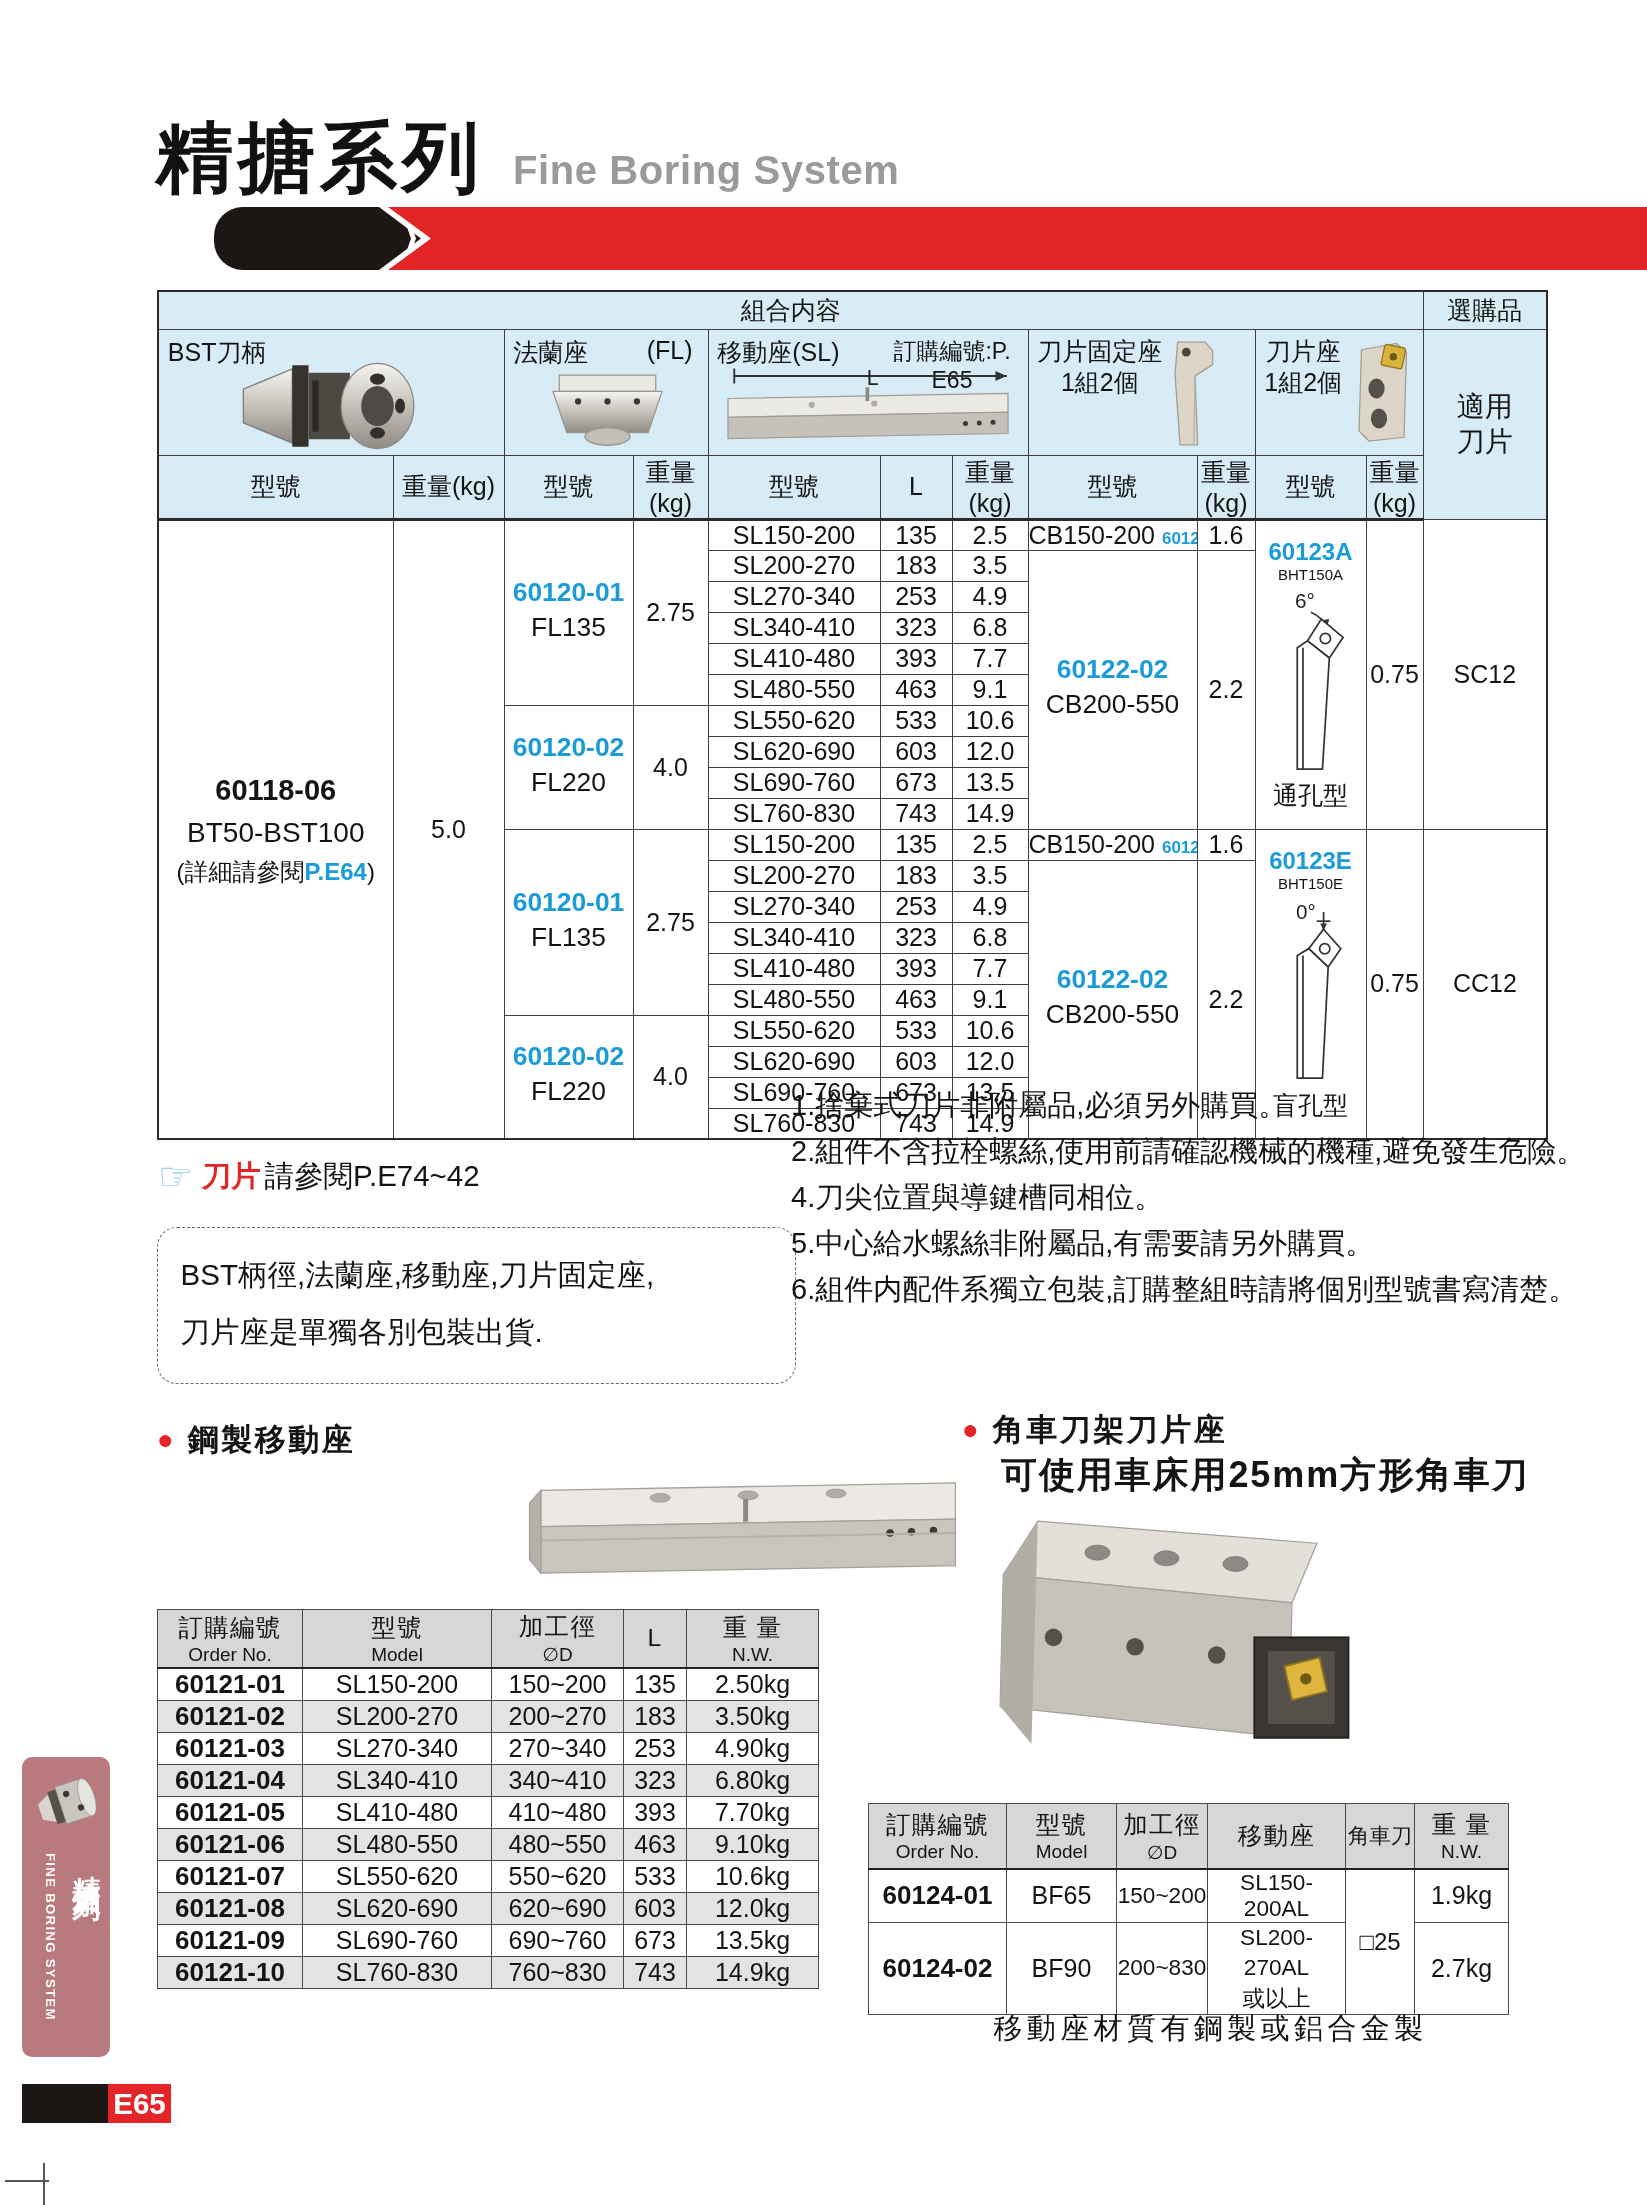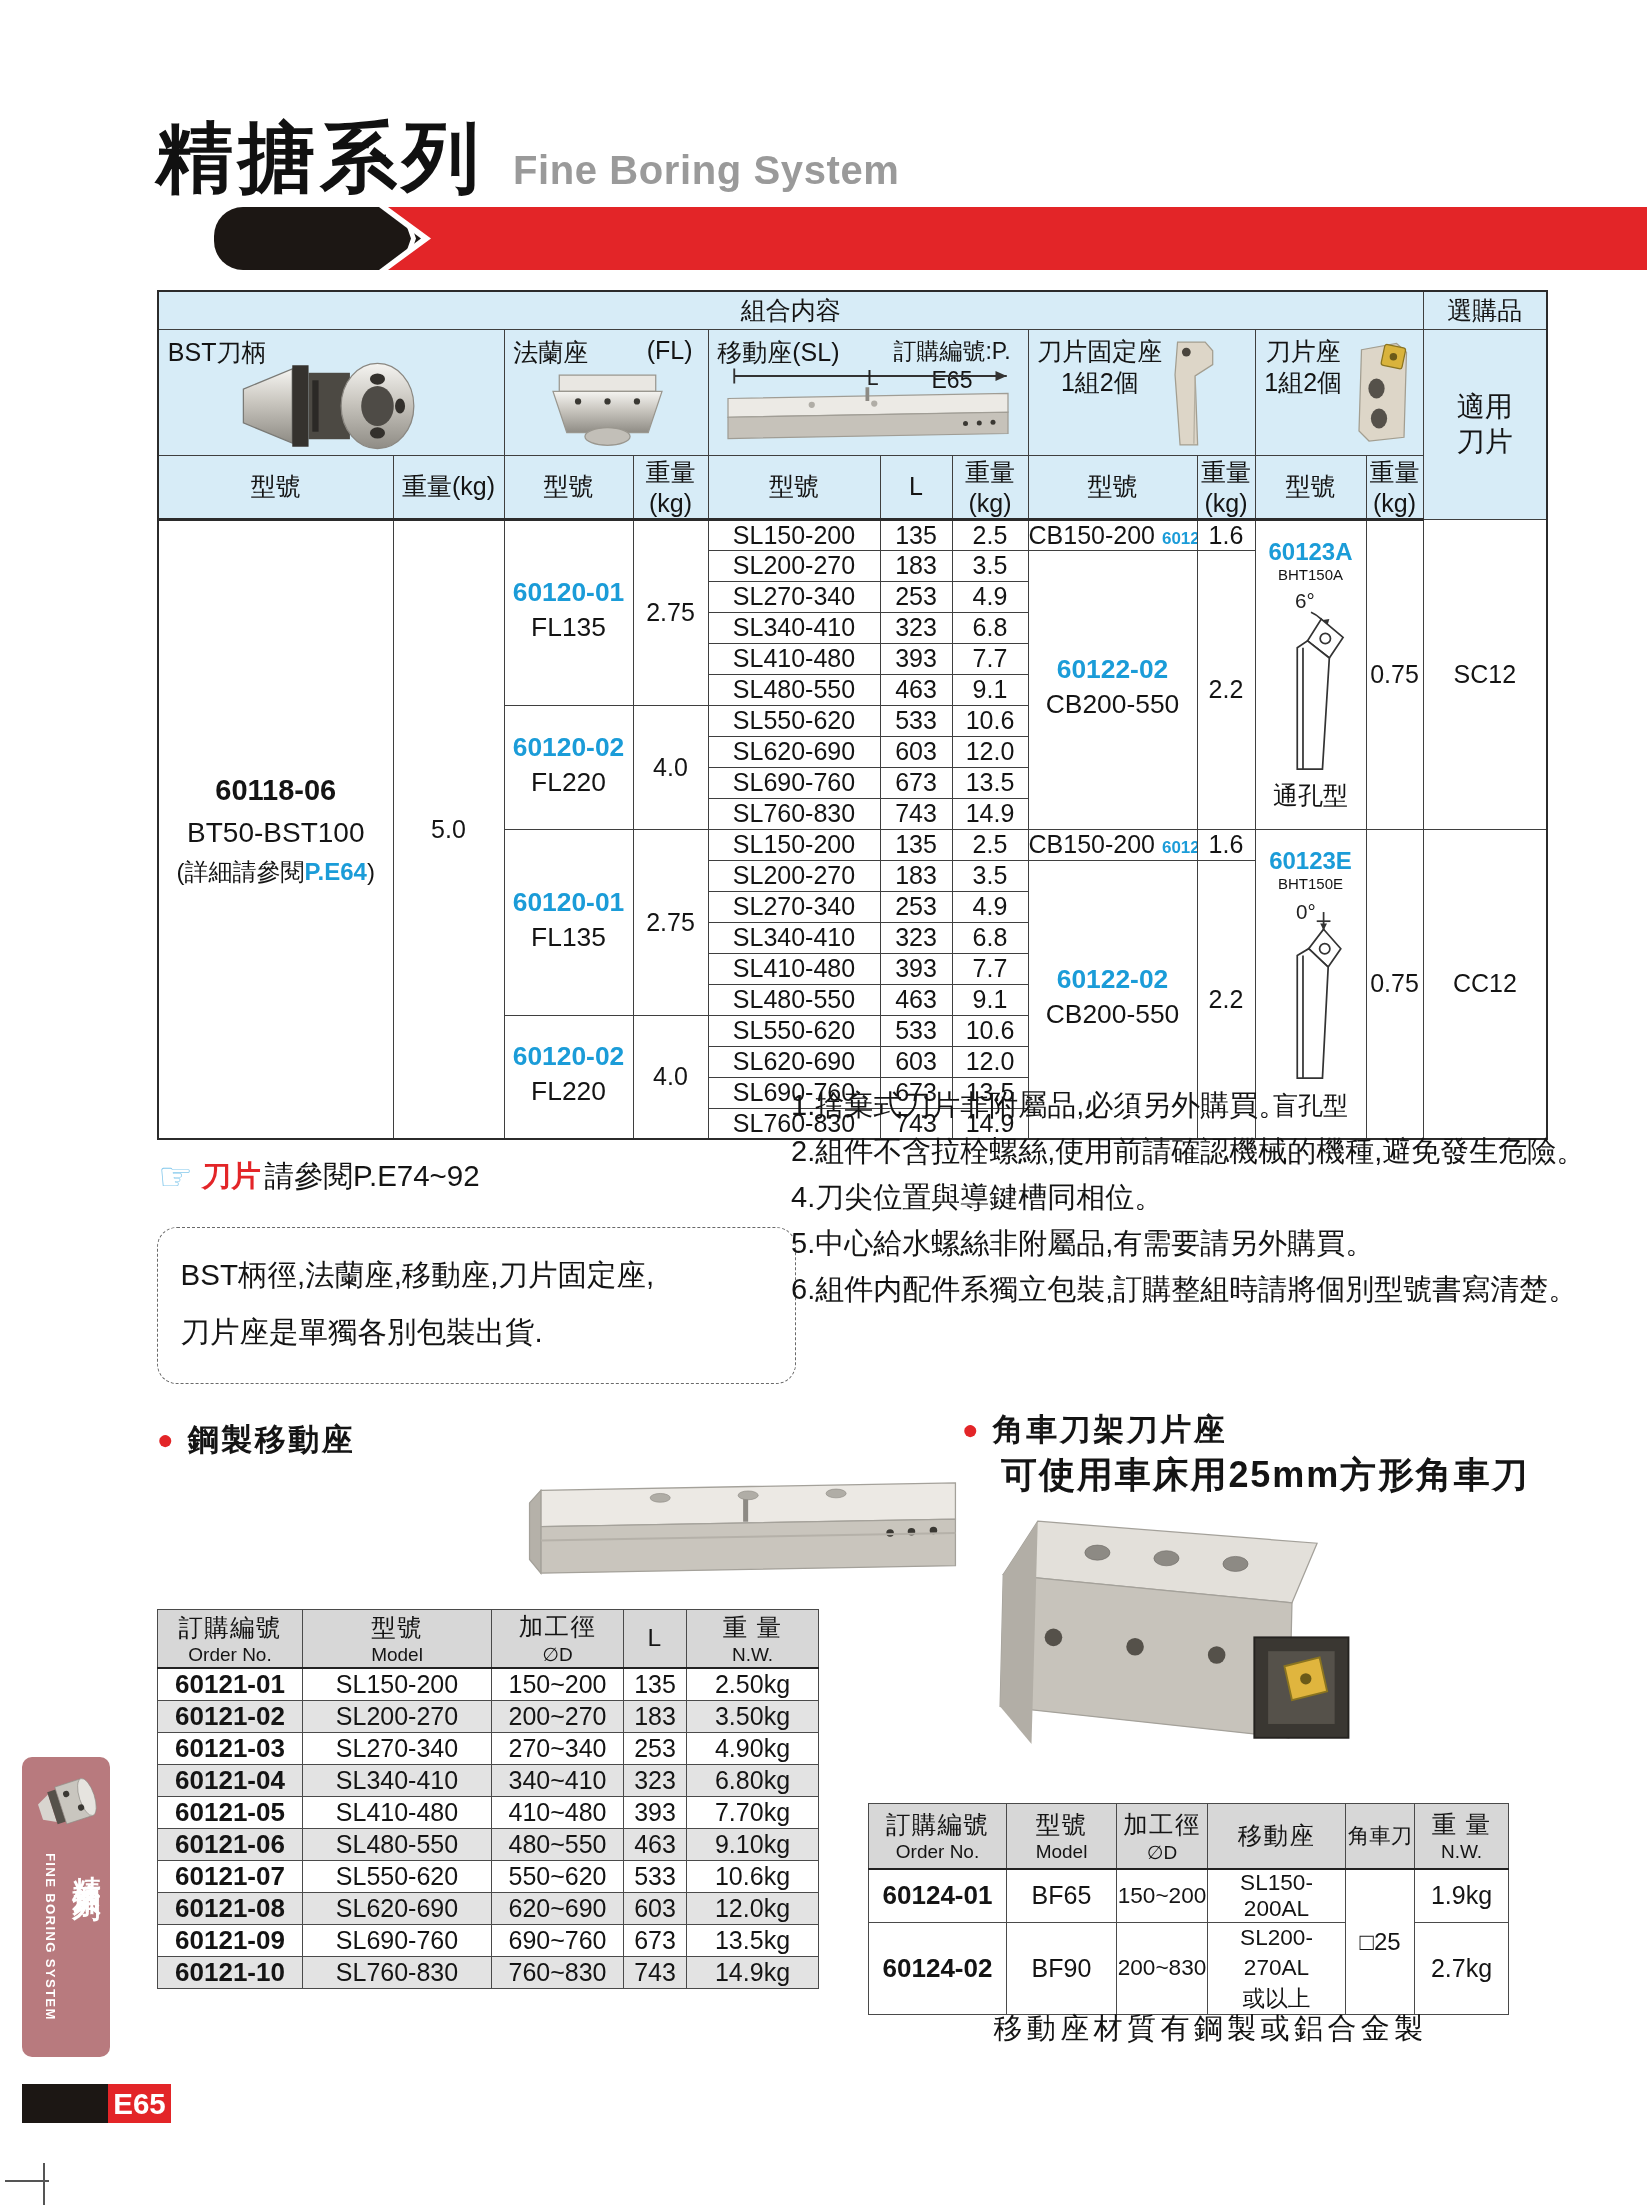--- a/index.html
+++ b/index.html
@@ -399,21 +399,21 @@
     <td>743</td>
     <td>14.9</td>
   </tr>
 </tbody>
 </table>
 </div>
 
 <div class="note-hand-line">
   <span class="hand-icon">☞</span>
   <span class="blade-red">刀片</span>
-  <span>請參閱P.E74~92</span>
+  <span>請參閱P.E74~42</span>
 </div>
 <div class="dash-box">
   <div>BST柄徑,法蘭座,移動座,刀片固定座,</div>
   <div>刀片座是單獨各別包裝出貨.</div>
 </div>
 
 <div class="notes-right">
   <div>1.捨棄式刀片非附屬品,必須另外購買。</div>
   <div>2.組件不含拉栓螺絲,使用前請確認機械的機種,避免發生危險。</div>
   <div>4.刀尖位置與導鍵槽同相位。</div>

